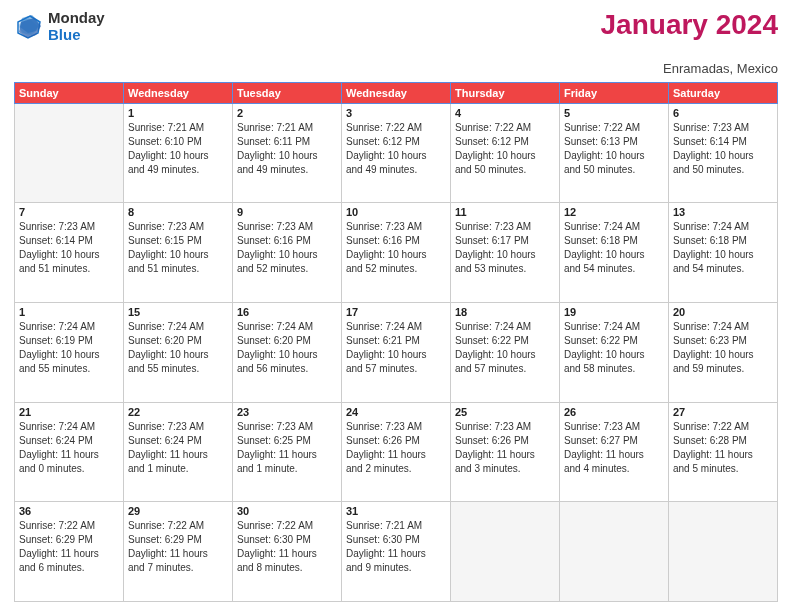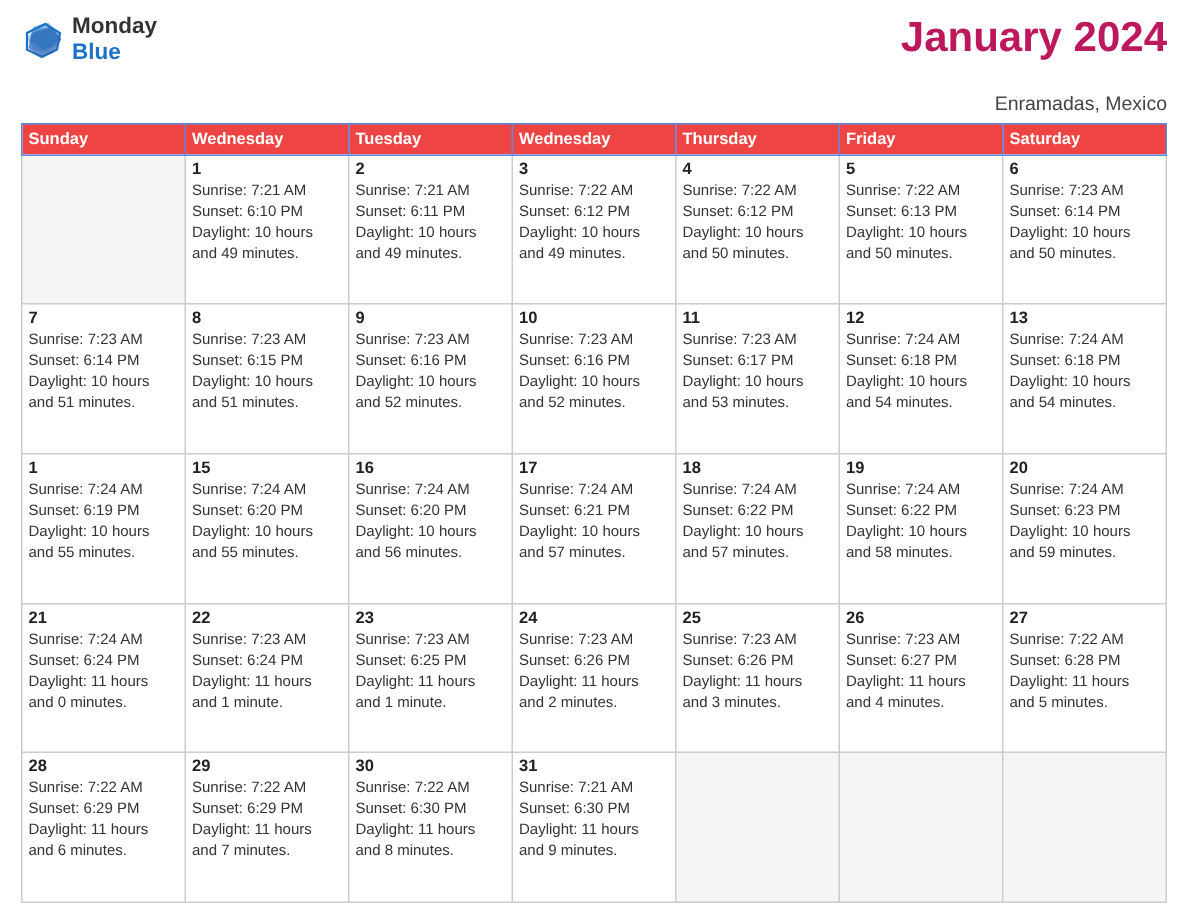--- a/index.html
+++ b/index.html
@@ -336,21 +336,21 @@
           <td>
             <span class="day-number">27</span>
             <div class="day-info" style="white-space: pre-line;">Sunrise: 7:22 AM
 Sunset: 6:28 PM
 Daylight: 11 hours
 and 5 minutes.</div>
           </td>
         </tr>
         <tr class="week-row">
           <td>
-            <span class="day-number">28</span>
+            <span class="day-number">36</span>
             <div class="day-info" style="white-space: pre-line;">Sunrise: 7:22 AM
 Sunset: 6:29 PM
 Daylight: 11 hours
 and 6 minutes.</div>
           </td>
           <td>
             <span class="day-number">29</span>
             <div class="day-info" style="white-space: pre-line;">Sunrise: 7:22 AM
 Sunset: 6:29 PM
 Daylight: 11 hours

